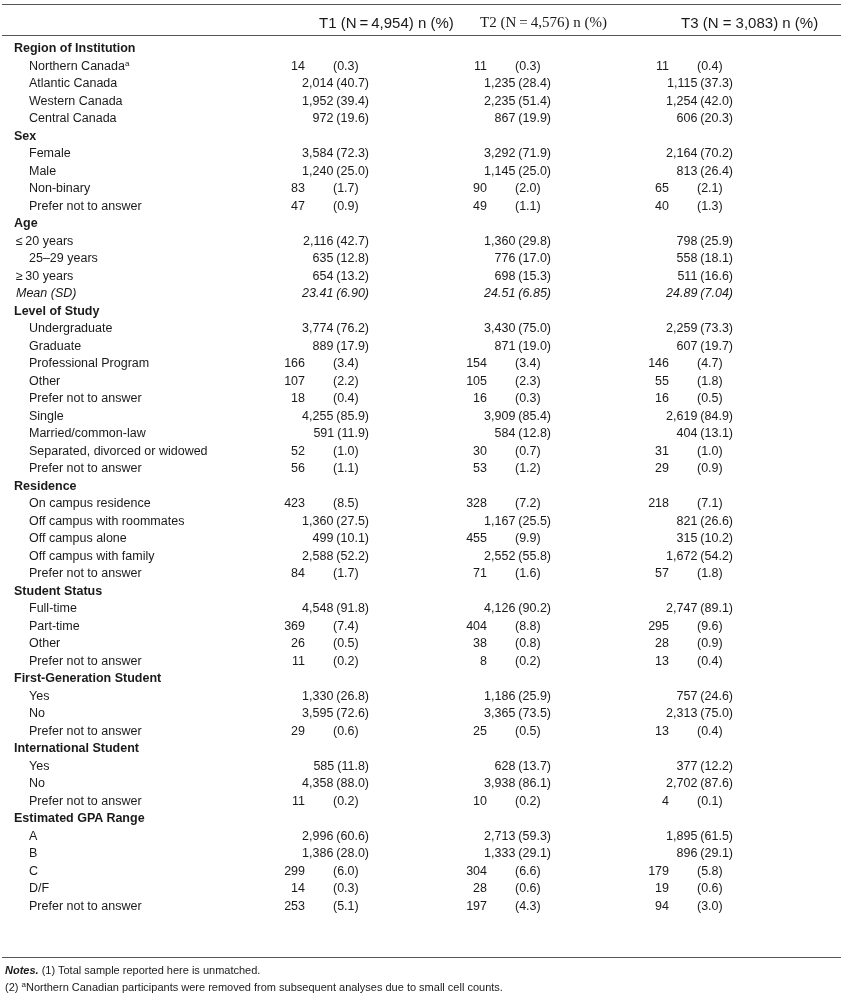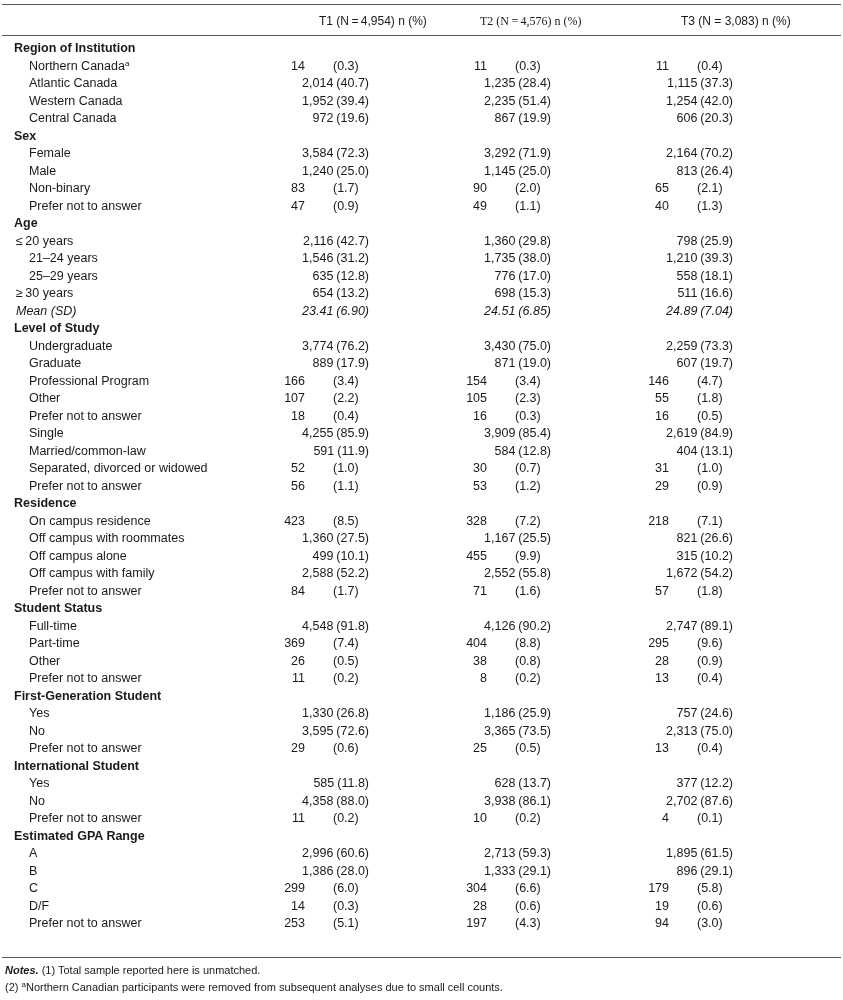--- a/index.html
+++ b/index.html
@@ -30,21 +30,21 @@
     .rule.top { top: 4px; border-top: 1.5px solid #555; }
     .rule.head { top: 35px; border-top: 1px solid #555; }
     .rule.bottom { top: 957px; border-top: 1.5px solid #555; }
 
     .header-row {
       position: absolute;
       top: 12px;
       left: 0;
       width: 843px;
       height: 20px;
-      font-size: 12px;
+      font-size: 15px;
     }
     .header-row .h {
       position: absolute;
       top: 2px;
       white-space: nowrap;
     }
     .h.c1 { left: 319px; }
     .h.c2 { left: 480px; font-family: Liberation Serif, serif; }
     .h.c3 { left: 681px; }
 
@@ -166,26 +166,20 @@
         <span class="val v3 short"><span class="num">40</span><span class="pct">(1.3)</span></span>
       </div>
       <div class="row section">
         <span class="label">Age</span>
       </div>
       <div class="row flush">
         <span class="label"><span>≤ 20 years</span></span>
         <span class="val v1"><span class="num">2,116</span><span class="pct">(42.7)</span></span>
         <span class="val v2"><span class="num">1,360</span><span class="pct">(29.8)</span></span>
         <span class="val v3"><span class="num">798</span><span class="pct">(25.9)</span></span>
-      </div>
-      <div class="row">
-        <span class="label"><span>21–24 years</span></span>
-        <span class="val v1"><span class="num">1,546</span><span class="pct">(31.2)</span></span>
-        <span class="val v2"><span class="num">1,735</span><span class="pct">(38.0)</span></span>
-        <span class="val v3"><span class="num">1,210</span><span class="pct">(39.3)</span></span>
       </div>
       <div class="row">
         <span class="label"><span>25–29 years</span></span>
         <span class="val v1"><span class="num">635</span><span class="pct">(12.8)</span></span>
         <span class="val v2"><span class="num">776</span><span class="pct">(17.0)</span></span>
         <span class="val v3"><span class="num">558</span><span class="pct">(18.1)</span></span>
       </div>
       <div class="row flush">
         <span class="label"><span>≥ 30 years</span></span>
         <span class="val v1"><span class="num">654</span><span class="pct">(13.2)</span></span>

